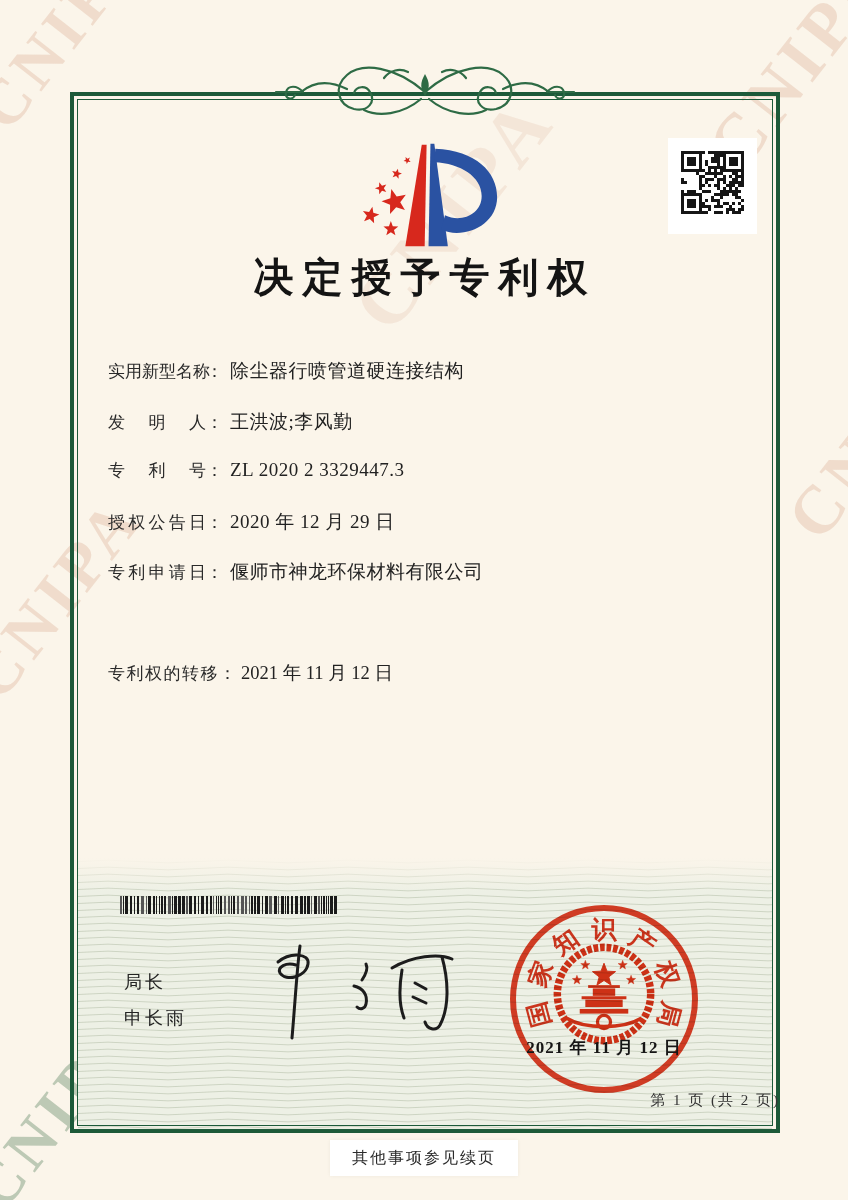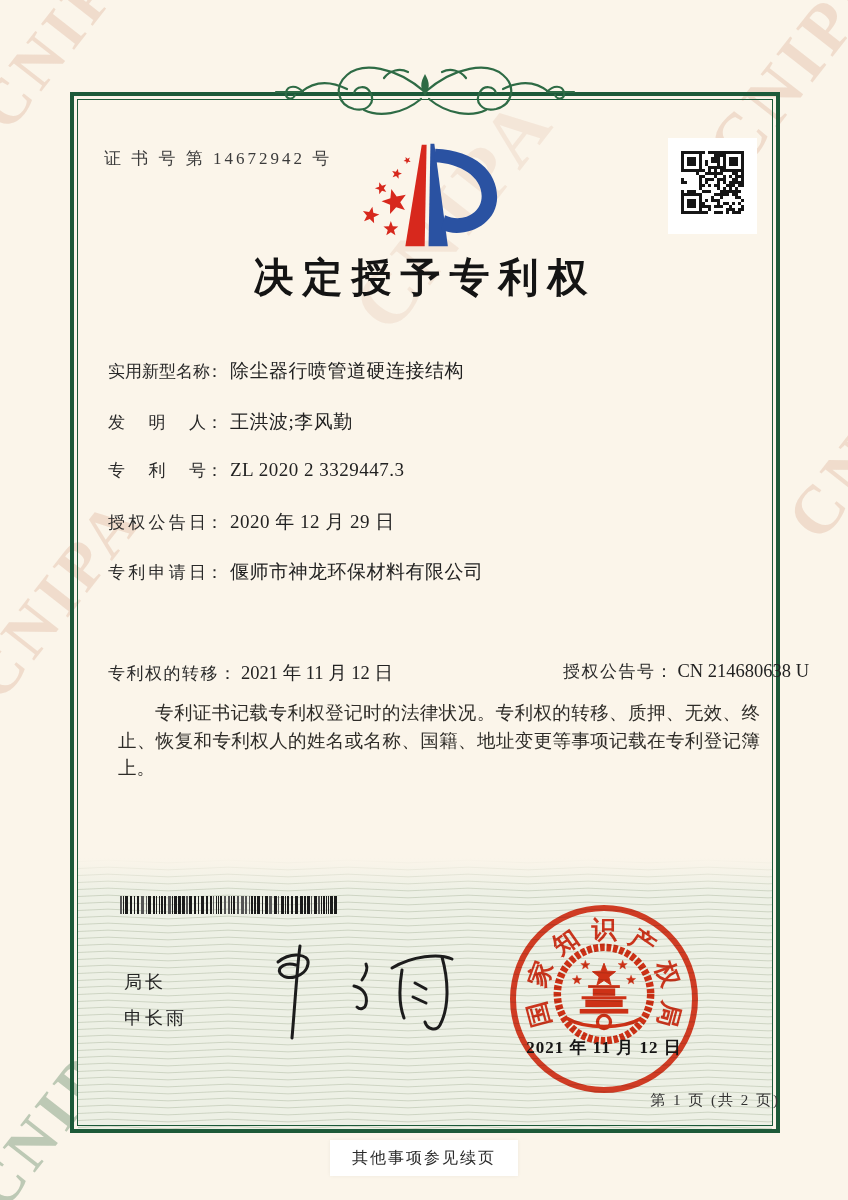--- a/index.html
+++ b/index.html
@@ -123,21 +123,20 @@
         <path d="M153,34 C123,8 90,4 75,17 C61,29 66,47 82,51 C96,54 104,44 98,34 C94,27 84,28 82,35"></path>
         <path d="M149,41 C130,57 106,59 92,52"></path>
         <path d="M75,31 C57,22 41,24 29,34 L4,34"></path>
         <path d="M31,34 C25,27 16,27 14,34 C12,41 21,43 23,37"></path>
         <path d="M112,20 C118,12 128,10 136,14"></path>
       </g>
       <path d="M153,16 C148,25 148,30 153,38 C158,30 158,25 153,16 Z" fill="#2e6b45" stroke="none"></path>
     </g>
   </svg>
 
-  <div class="certno">证 书 号 第 14672942 号</div>
 
   <svg class="logo" width="155" height="114" viewBox="0 0 160 118">
     <defs>
       <polygon id="st" points="0,-13 3.2,-4.5 12.4,-4 5.2,1.7 7.6,10.5 0,5.5 -7.6,10.5 -5.2,1.7 -12.4,-4 -3.2,-4.5"></polygon>
     </defs>
     <polygon points="72,5 77,5 75,110 55,110" fill="#d7281d"></polygon>
     <polygon points="81,4 85,4 99,110 79,110" fill="#2a52a2"></polygon>
     <path d="M86,9 C128,11 150,33 150,59 C150,89 115,103 92,93 L96,78 C113,86 134,77 134,58 C134,38 112,24 85,23 Z" fill="#2a52a2"></path>
     <g fill="#d7281d">
       <use href="#st" transform="translate(44,64) scale(1.05) rotate(-15)"></use>
@@ -607,27 +606,23 @@
     <span class="lb">专利号</span><span class="cl">：</span><span class="val">ZL 2020 2 3329447.3</span>
   </div>
   <div class="row r4">
     <span class="lb">授权公告日</span><span class="cl">：</span><span class="val">2020 年 12 月 29 日</span>
   </div>
   <div class="row r5">
     <span class="lb">专利申请日</span><span class="cl">：</span><span class="val">偃师市神龙环保材料有限公司</span>
   </div>
   <div class="row r7">
     <span class="grant-lb">专利权的转移</span><span class="cl">：</span><span class="grant-val">2021 年 11 月 12 日</span>
-    <span class="grant2">
-      <span class="grant-lb">授权公告号</span><span class="cl">：</span><span class="grant-val">CN 214680638 U</span>
-    </span>
   </div>
 
   <div class="paras">
-    <p>专利证书记载专利权登记时的法律状况。专利权的转移、质押、无效、终止、恢复和专利权人的姓名或名称、国籍、地址变更等事项记载在专利登记簿上。</p>
   </div>
 
   <div class="barcode">
       <div style="width: 2px; background: rgb(85, 85, 85);"></div>
       <div style="width: 1px;"></div>
       <div style="width: 1px; background: rgb(27, 27, 27);"></div>
       <div style="width: 1px;"></div>
       <div style="width: 3px; background: rgb(27, 27, 27);"></div>
       <div style="width: 2px;"></div>
       <div style="width: 2px; background: rgb(27, 27, 27);"></div>

